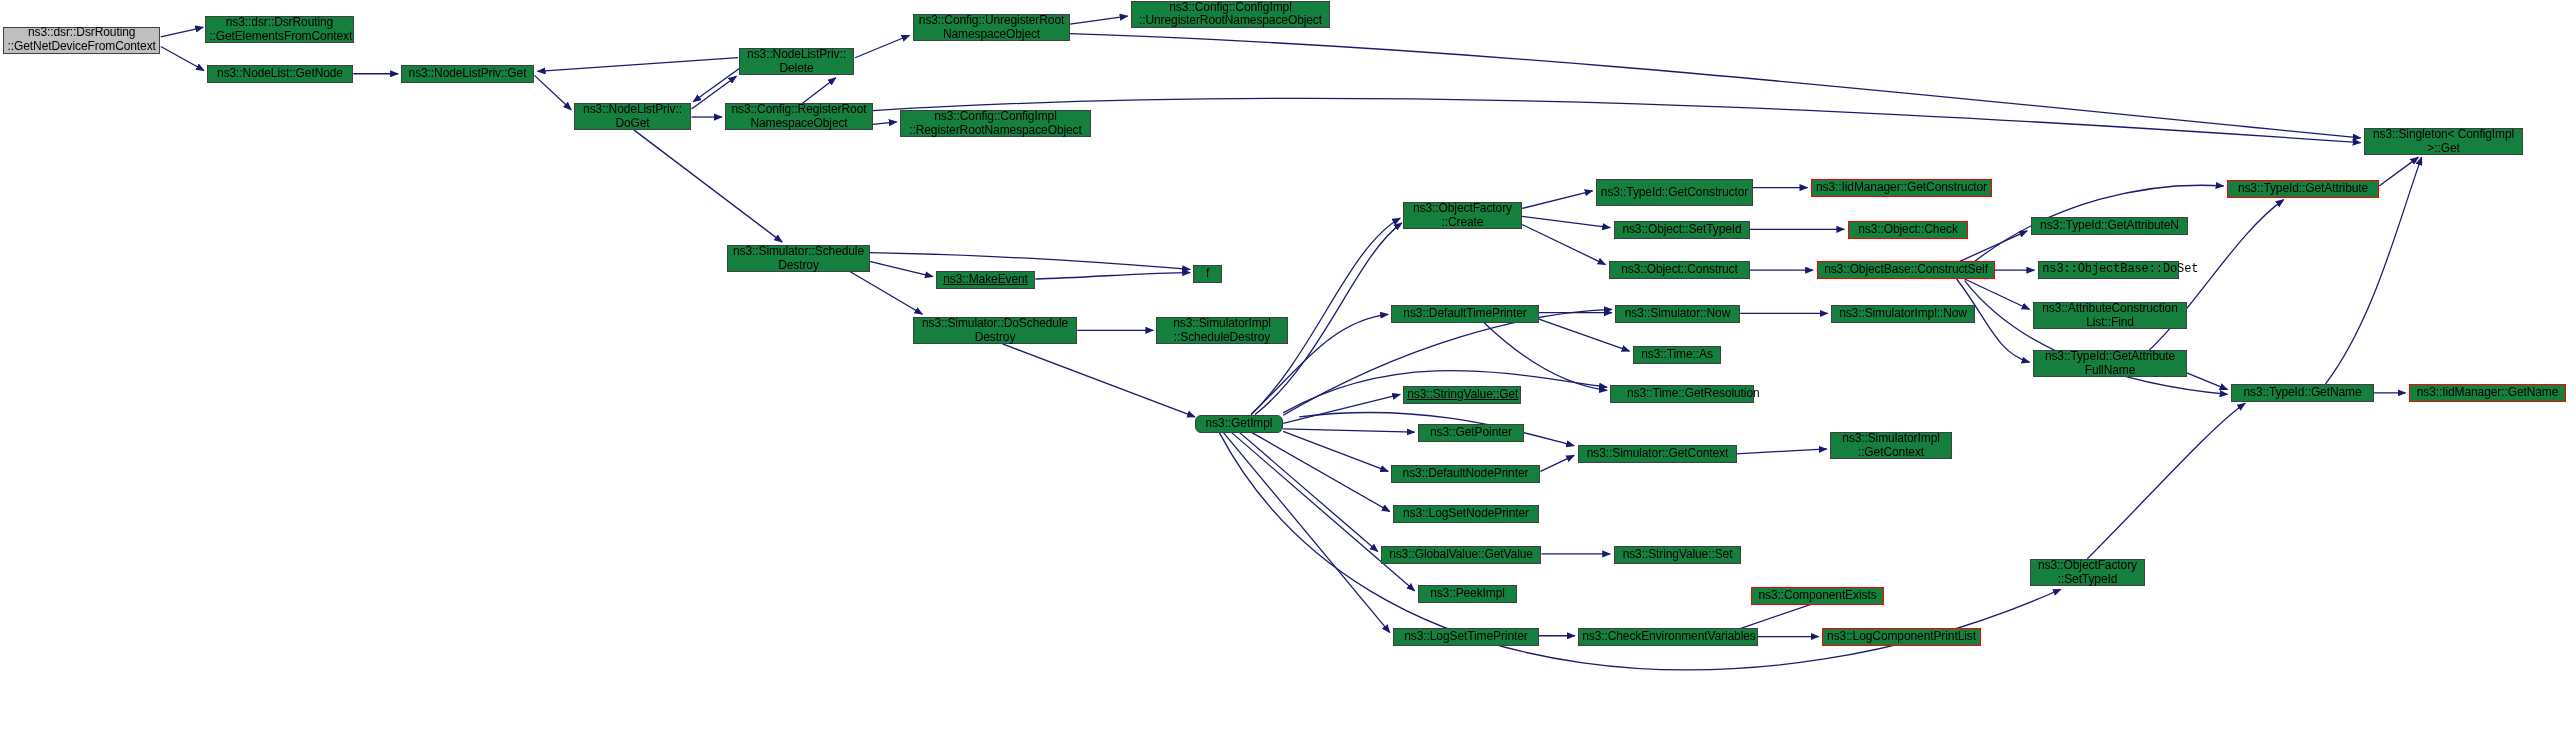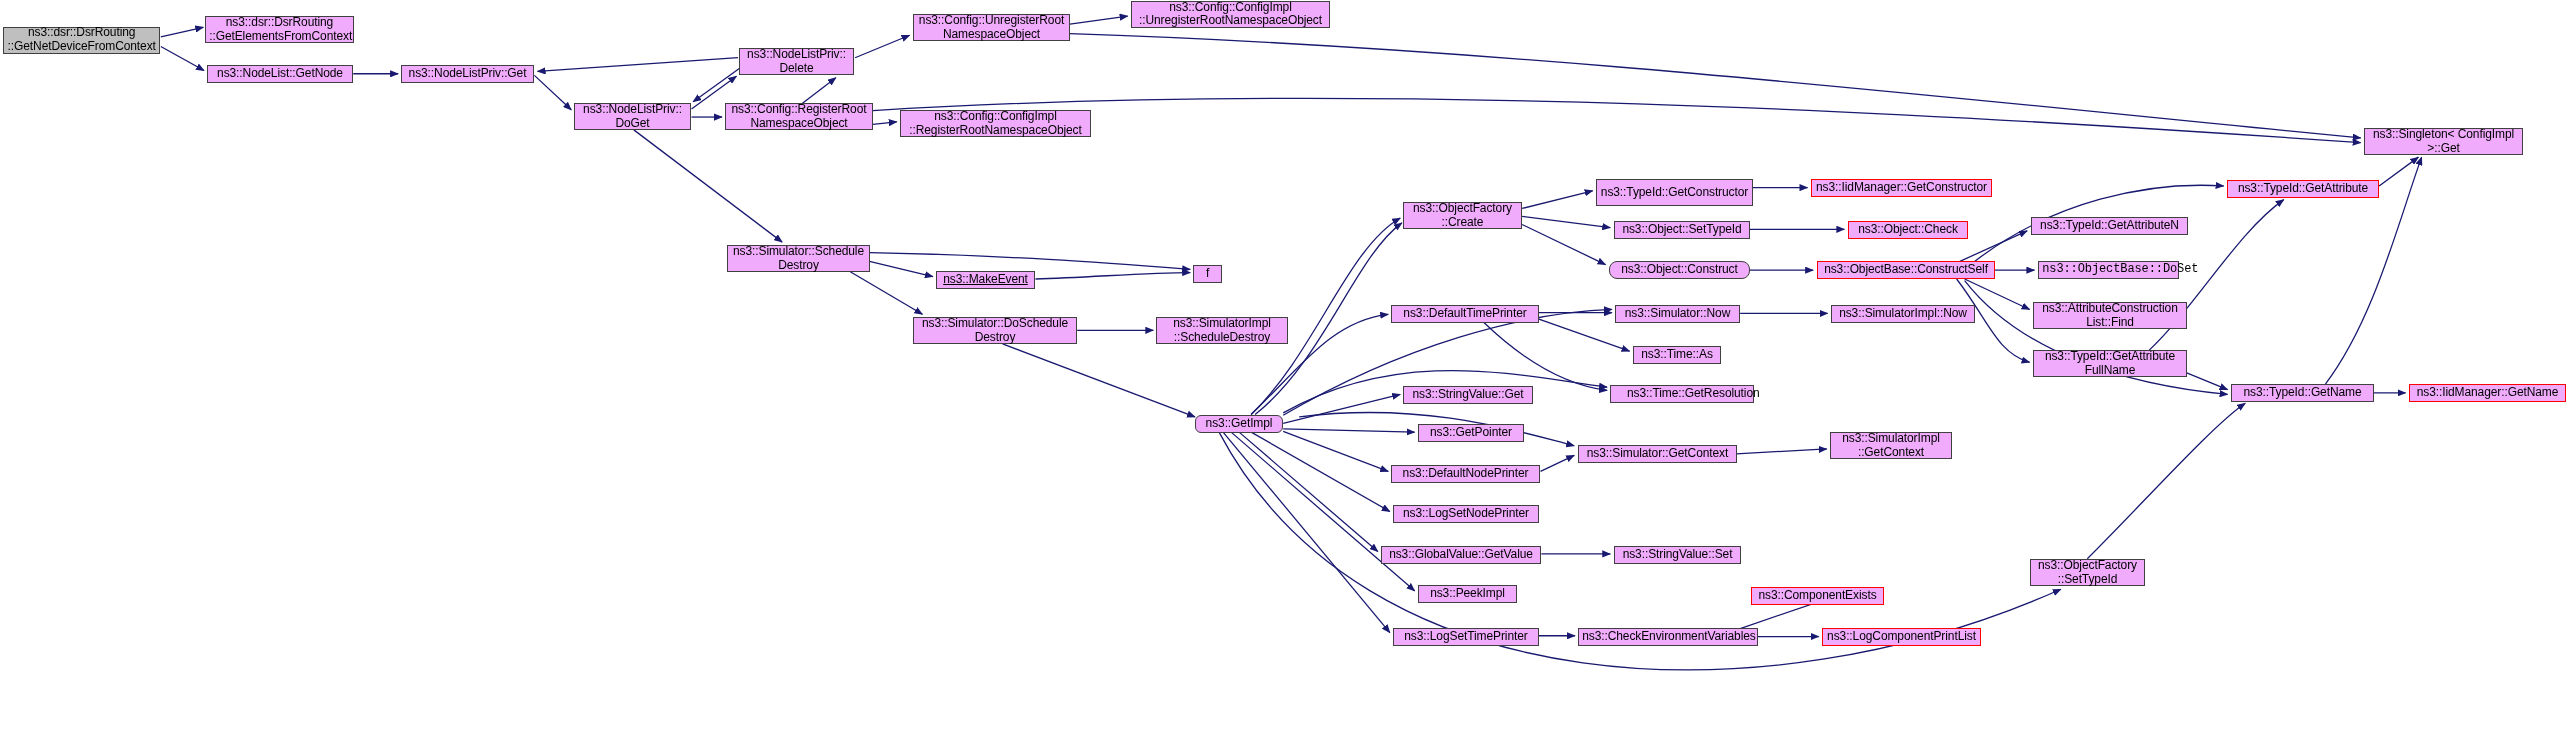--- a/index.html
+++ b/index.html
@@ -19,21 +19,21 @@
     height:752px;
     pointer-events:none;
   }
   .node{
     position:absolute;
     box-sizing:border-box;
     display:flex;
     align-items:center;
     justify-content:center;
     text-align:center;
-    background:#f0abfc;
+    background:#15803d;
     border:0.8px solid #404040;
     color:#000000;
     font-size:12px;
     line-height:13.6px;
     letter-spacing:-0.1px;
     white-space:pre-line;
     padding:0 3.2px;
     z-index:5;
   }
   .node.red{ border-color:#ff0000; }
@@ -145,37 +145,37 @@
 Destroy</span></div>
       <div class="node" style="left: 1156px; top: 317px; width: 132px; height: 27px;"><span>ns3::SimulatorImpl
 ::ScheduleDestroy</span></div>
       <div class="node" style="left: 1195px; top: 415px; width: 88px; height: 17.6px; border-radius: 6px;"><span>ns3::GetImpl</span></div>
       <div class="node" style="left: 1403px; top: 202px; width: 119px; height: 27px;"><span>ns3::ObjectFactory
 ::Create</span></div>
       <div class="node" style="left: 1596px; top: 179px; width: 157px; height: 27px;"><span>ns3::TypeId::GetConstructor</span></div>
       <div class="node red" style="left: 1811px; top: 179px; width: 181px; height: 17.6px;"><span>ns3::IidManager::GetConstructor</span></div>
       <div class="node" style="left: 1614px; top: 221px; width: 136px; height: 17.6px;"><span>ns3::Object::SetTypeId</span></div>
       <div class="node red" style="left: 1848px; top: 221px; width: 120px; height: 17.6px;"><span>ns3::Object::Check</span></div>
-      <div class="node" style="left: 1609px; top: 261px; width: 141px; height: 17.6px; border-radius: 8px;"><span>ns3::Object::Construct</span></div>
+      <div class="node" style="left: 1609px; top: 261px; width: 141px; height: 17.6px;"><span>ns3::Object::Construct</span></div>
       <div class="node red" style="left: 1817px; top: 261px; width: 178px; height: 17.6px;"><span>ns3::ObjectBase::ConstructSelf</span></div>
       <div class="node" style="left: 2031px; top: 217px; width: 157px; height: 17.6px;"><span>ns3::TypeId::GetAttributeN</span></div>
       <div class="node" style="left: 2038px; top: 261px; width: 141px; height: 17.6px; font-family: Liberation Mono, monospace;"><span>ns3::ObjectBase::DoSet</span></div>
       <div class="node" style="left: 2033px; top: 302px; width: 154px; height: 27px;"><span>ns3::AttributeConstruction
 List::Find</span></div>
       <div class="node" style="left: 2033px; top: 350px; width: 154px; height: 27px;"><span>ns3::TypeId::GetAttribute
 FullName</span></div>
       <div class="node red" style="left: 2227px; top: 180px; width: 152px; height: 17.6px;"><span>ns3::TypeId::GetAttribute</span></div>
       <div class="node" style="left: 2231px; top: 384px; width: 143px; height: 17.6px;"><span>ns3::TypeId::GetName</span></div>
       <div class="node red" style="left: 2409px; top: 384px; width: 157px; height: 17.6px;"><span>ns3::IidManager::GetName</span></div>
       <div class="node" style="left: 1391px; top: 305px; width: 148px; height: 17.6px; align-items: center;"><span>ns3::DefaultTimePrinter</span></div>
       <div class="node" style="left: 1615px; top: 305px; width: 125px; height: 17.6px;"><span>ns3::Simulator::Now</span></div>
       <div class="node" style="left: 1831px; top: 305px; width: 144px; height: 17.6px;"><span>ns3::SimulatorImpl::Now</span></div>
       <div class="node" style="left: 1633px; top: 346px; width: 88px; height: 17.6px;"><span>ns3::Time::As</span></div>
       <div class="node" style="left: 1610px; top: 385px; width: 144px; height: 17.6px; padding-left: 16px;"><span>ns3::Time::GetResolution</span></div>
-      <div class="node" style="left: 1403px; top: 386px; width: 130px; height: 17.6px;"><span>ns3::StringValue::Get</span></div>
+      <div class="node" style="left: 1403px; top: 386px; width: 118px; height: 17.6px; text-decoration: underline;"><span>ns3::StringValue::Get</span></div>
       <div class="node" style="left: 1418px; top: 424px; width: 106px; height: 17.6px;"><span>ns3::GetPointer</span></div>
       <div class="node" style="left: 1391px; top: 465px; width: 149px; height: 17.6px;"><span>ns3::DefaultNodePrinter</span></div>
       <div class="node" style="left: 1578px; top: 445px; width: 159px; height: 17.6px;"><span>ns3::Simulator::GetContext</span></div>
       <div class="node" style="left: 1830px; top: 432px; width: 122px; height: 27px;"><span>ns3::SimulatorImpl
 ::GetContext</span></div>
       <div class="node" style="left: 1393px; top: 505px; width: 146px; height: 17.6px;"><span>ns3::LogSetNodePrinter</span></div>
       <div class="node" style="left: 1381px; top: 546px; width: 160px; height: 17.6px;"><span>ns3::GlobalValue::GetValue</span></div>
       <div class="node" style="left: 1614px; top: 546px; width: 127px; height: 17.6px;"><span>ns3::StringValue::Set</span></div>
       <div class="node" style="left: 1418px; top: 585px; width: 99px; height: 17.6px;"><span>ns3::PeekImpl</span></div>
       <div class="node" style="left: 1393px; top: 628px; width: 146px; height: 17.6px;"><span>ns3::LogSetTimePrinter</span></div>

